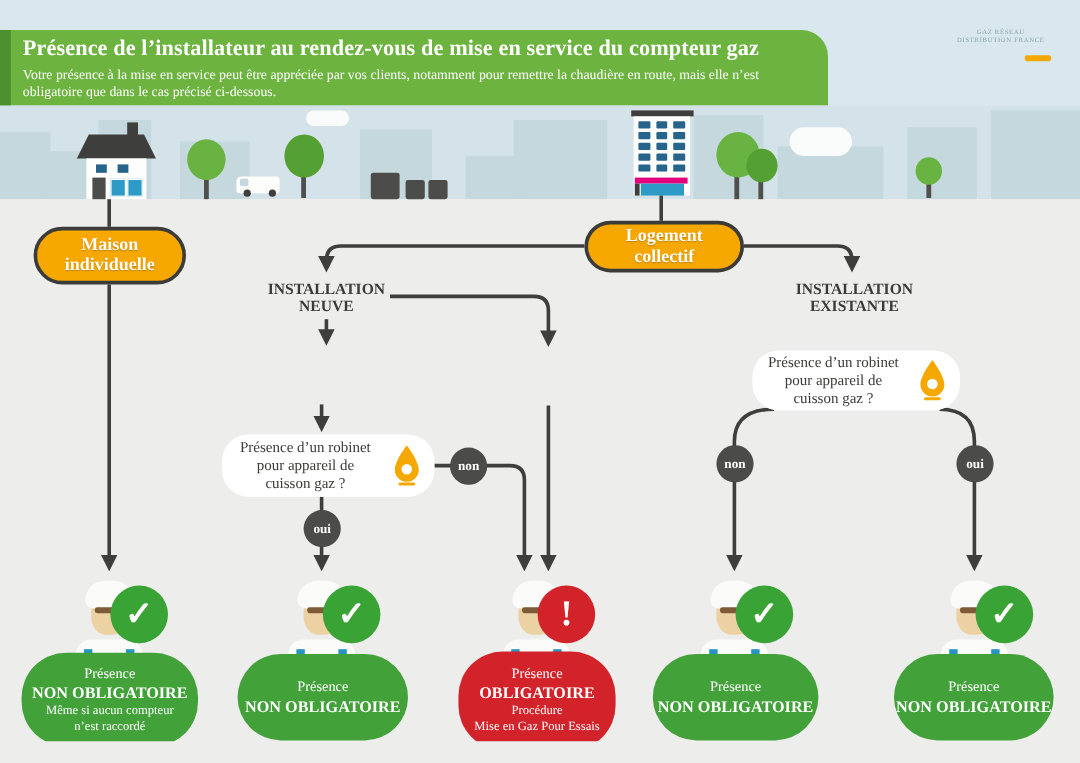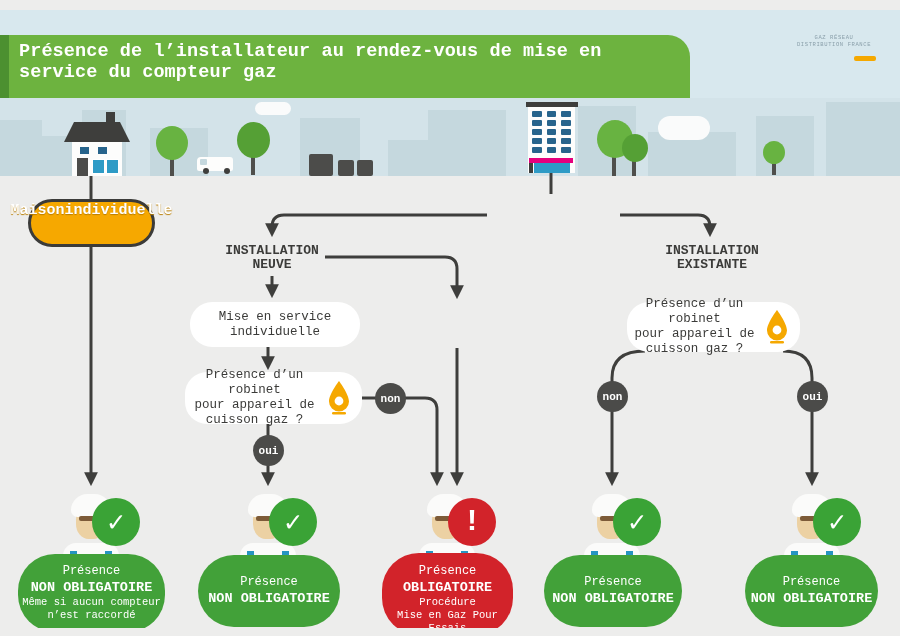--- a/index.html
+++ b/index.html
@@ -1,17 +1,17 @@
 <!DOCTYPE html>
 <html><head>
 <meta charset="utf-8">
 <style>
   html,body{margin:0;padding:0;background:#ededec;}
   .canvas{position:relative;width:900px;height:618px;overflow:hidden;
-          font-family:Liberation Mono, monospace;background:#ededec;margin-top:10px;}
+          font-family:Liberation Serif, serif;background:#ededec;}
 
   
   .top-strip{position:absolute;left:0;top:0;width:900px;height:88px;background:#d8e8ee;}
   .header-band{position:absolute;left:0;top:25px;width:690px;height:63px;
                background:#6db33f;border-radius:0 22px 0 0;}
   .header-accent{position:absolute;left:0;top:25px;width:9px;height:63px;background:#4c9030;}
   .page-title{position:absolute;left:19px;top:31px;width:660px;color:#fff;
               font-size:18.5px;font-weight:bold;letter-spacing:.1px;}
   .page-subtitle{position:absolute;left:19px;top:56px;width:652px;color:#fff;
                  font-size:11.5px;line-height:14px;}
@@ -50,21 +50,21 @@
   .apt-awning{position:absolute;left:529px;top:148px;width:44px;height:5px;background:#e5007d;}
   .apt-shop{position:absolute;left:534px;top:153px;width:36px;height:10px;background:#2e9bc6;}
   .apt-door{position:absolute;left:529px;top:153px;width:4px;height:10px;background:#3e3e3c;}
 
   
   svg.flow{position:absolute;left:0;top:0;}
 
   
   .pill{position:absolute;background:#f6a800;border:3px solid #3b3b39;border-radius:24px;
         color:#fff;font-weight:bold;font-size:15px;line-height:17px;text-align:center;
-        display:flex;flex-direction:row;justify-content:center;
+        display:flex;flex-direction:column;justify-content:center;
         text-shadow:0 1px 1px #b87d00;box-sizing:border-box;}
   .branch-label{position:absolute;width:140px;text-align:center;color:#3b3b39;
                 font-weight:bold;font-size:13px;line-height:14px;}
   .wbox{position:absolute;background:#fff;border-radius:22px;color:#3b3b39;font-size:12.5px;
         line-height:15px;text-align:center;display:flex;align-items:center;justify-content:center;
         box-sizing:border-box;}
   .wbox .txt{flex:1;}
   .flame{flex:0 0 30px;margin-right:8px;}
   .dec-circle{position:absolute;width:31px;height:31px;border-radius:50%;background:#4b4b49;
               color:#fff;font-weight:bold;font-size:11px;display:flex;align-items:center;justify-content:center;}
@@ -91,20 +91,21 @@
 </style>
 </head>
 <body>
 
 <div class="canvas">
 
   <div class="top-strip"></div>
   <div class="header-band"></div>
   <div class="header-accent"></div>
   <div class="page-title">Présence de l’installateur au rendez-vous de mise en service du compteur gaz</div>
+  <div class="page-subtitle">Votre présence à la mise en service peut être appréciée par vos clients, notamment pour remettre la chaudière en route, mais elle n’est obligatoire que dans le cas précisé ci-dessous.</div>
 
   <div class="logo">
     <div class="logo-tag">GAZ RÉSEAU</div>
     <div class="logo-tag">DISTRIBUTION FRANCE</div>
     <span class="logo-bar"></span>
   </div>
 
   <div class="sky">
     <div class="bldg" style="left:0;top:22px;width:42px;height:56px"></div>
     <div class="bldg" style="left:36px;top:38px;width:52px;height:40px"></div>
@@ -204,33 +205,34 @@
       <path d="M457,338 L457,472" marker-end="url(#ah)"></path>
       <path d="M645,341 Q612,341 612,368 L612,472" marker-end="url(#ah)"></path>
       <path d="M783,341 Q812,341 812,368 L812,472" marker-end="url(#ah)"></path>
     </g>
   </svg>
 
   <div class="pill" style="left:28px;top:189px;width:127px;height:48px">
     <span>Maison</span>
     <span>individuelle</span>
   </div>
+  <div class="pill" style="left:487px;top:184px;width:133px;height:43px">
+    <span>Logement</span>
+    <span>collectif</span>
+  </div>
 
   <div class="branch-label" style="left:202px;top:234px">
     <span>INSTALLATION</span><br>
     <span>NEUVE</span>
   </div>
   <div class="branch-label" style="left:642px;top:234px">
     <span>INSTALLATION</span><br>
     <span>EXISTANTE</span>
   </div>
 
-  <div class="wbox" style="left:190px;top:292px;width:170px;height:45px">
-    <span class="txt">Mise en service individuelle</span>
-  </div>
   <div class="wbox" style="left:185px;top:362px;width:177px;height:52px">
     <span class="txt">
       <span>Présence d’un robinet</span><br>
       <span>pour appareil de</span><br>
       <span>cuisson gaz ?</span>
     </span>
     <svg class="flame" width="26" height="36" viewBox="0 0 26 36">
       <path d="M13,1 C13,1 3,14 3,21.5 a10,10 0 0 0 20,0 C23,14 13,1 13,1 Z" fill="#f5a800"></path>
       <circle cx="13" cy="21" r="4.4" fill="#fff"></circle>
       <rect x="6" y="32" width="14" height="2.6" rx="1.3" fill="#f5a800"></rect>

